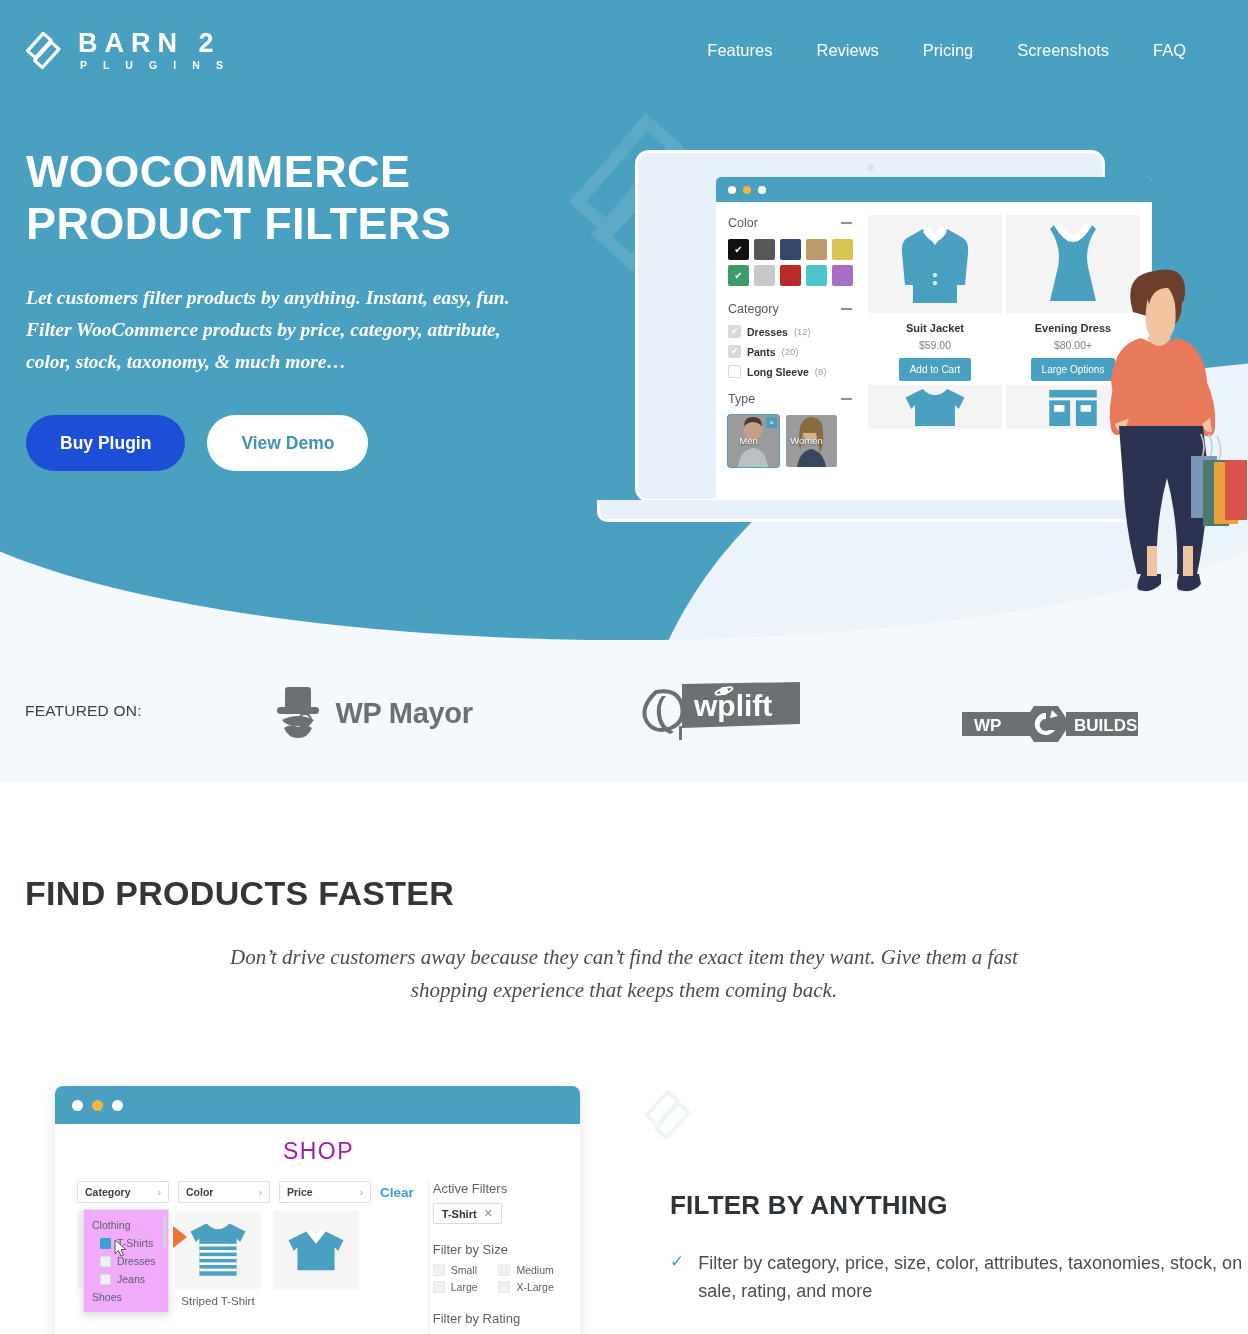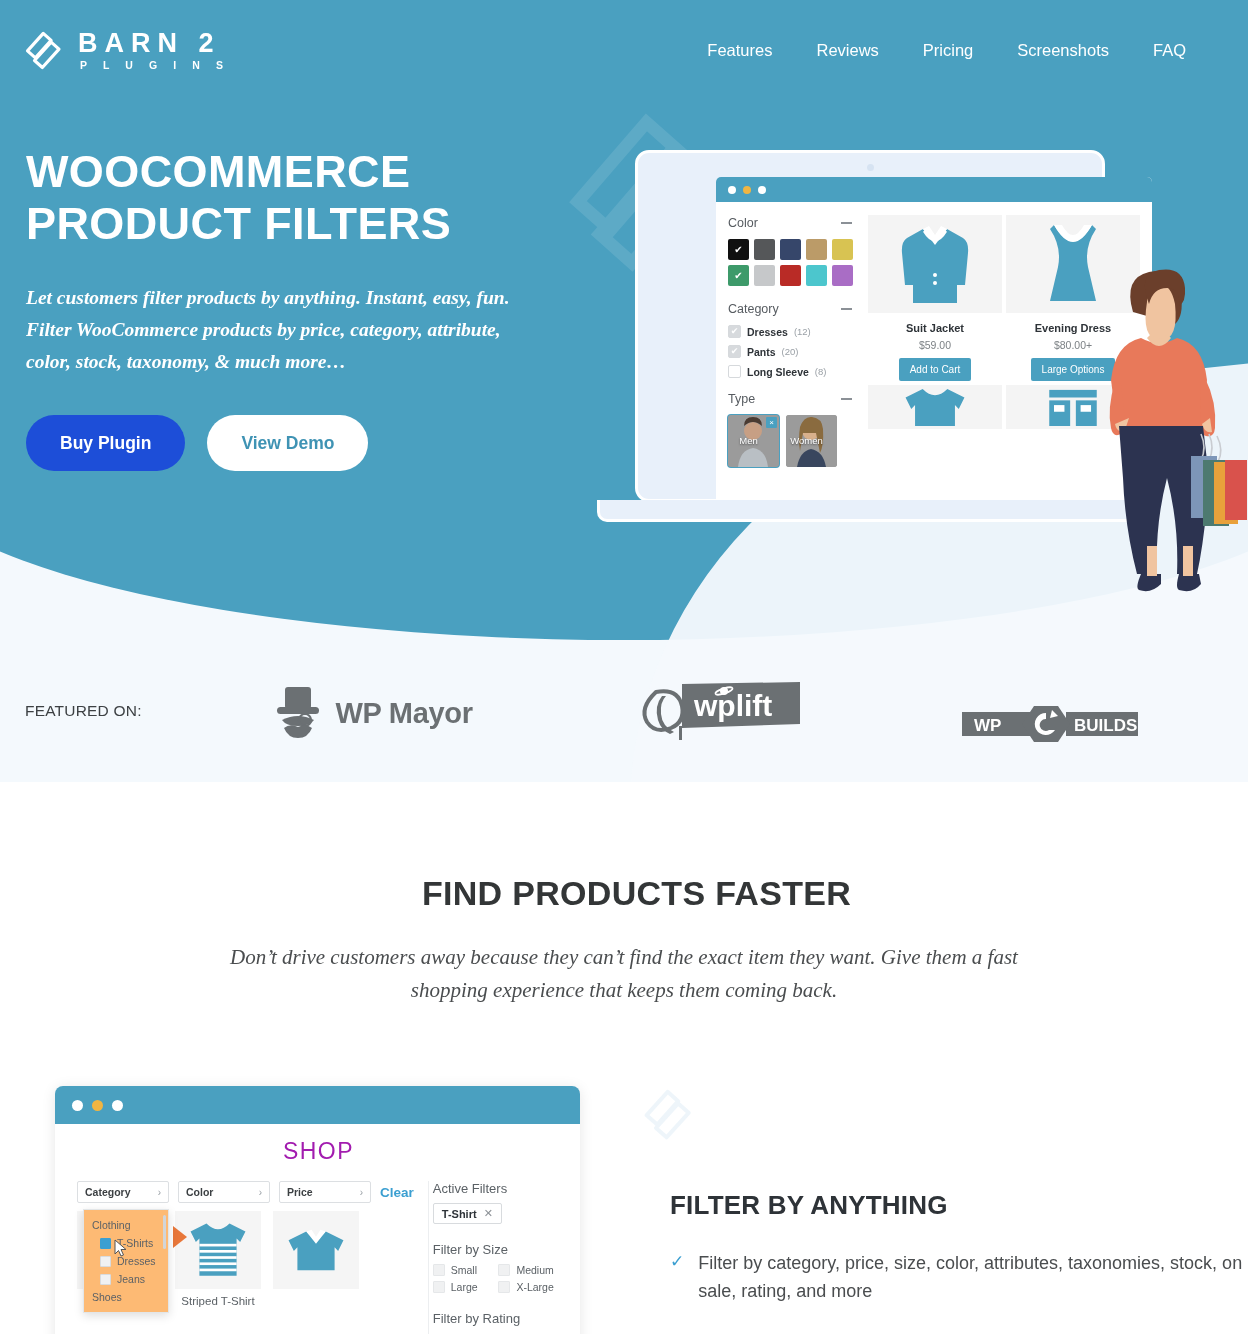--- a/index.html
+++ b/index.html
@@ -167,21 +167,21 @@
   .featured-label {
     margin-left: 25px; font-size: 15.5px; color: #3c4043; letter-spacing: .2px; white-space: nowrap;
   }
   .logos { display: flex; align-items: flex-end; flex: 1; justify-content: space-around; padding: 0 30px 0 50px; }
   .logo-item { display: flex; align-items: center; gap: 12px; color: #6b7073; }
   .logo-word { font-size: 29px; font-weight: 700; color: #6b7073; letter-spacing: -.3px; white-space: nowrap; }
 
   
   .section2 { position: absolute; top: 782px; left: 0; width: 1248px; background: #fff; }
   .s2-title {
-    margin-top: 92px; text-align: center; font-size: 34px; font-weight: 700;
+    margin-top: 92px; font-size: 34px; font-weight: 700;
     color: #333637; letter-spacing: .3px; text-transform: uppercase; margin-left: 25px;
   }
   .s2-sub {
     margin: 28px auto 9px; width: 830px; text-align: center; font-size: 21px; line-height: 1.58;
     color: #4a4d4f; font-family: "Liberation Serif", serif; font-style: italic;
   }
 
   
   .cols { position: absolute; top: 1086px; left: 0; width: 1248px; display: flex; }
   .col-left { width: 640px; padding-left: 55px; }
@@ -200,21 +200,21 @@
   .shop-left { flex: 1; position: relative; }
   .dd-row { display: flex; align-items: center; gap: 9px; }
   .dd {
     width: 92px; height: 22px; border: 1px solid #dcdfe2; border-radius: 2px;
     display: flex; align-items: center; justify-content: space-between;
     padding: 0 7px; font-size: 10.5px; color: #3c4043; font-weight: 700; background: #fff;
   }
   .dd .chev { color: #9aa0a6; font-size: 10px; font-weight: 400; }
   .clear-link { color: #3b9fd1; font-size: 13.5px; font-weight: 700; cursor: pointer; }
   .dd-panel {
-    position: absolute; left: 6px; top: 28px; width: 86px; background: #fdba74;
+    position: absolute; left: 6px; top: 28px; width: 86px; background: #f0abfc;
     border: 1px solid #e3e6e8; box-shadow: 0 3px 9px rgba(0,0,0,.13); padding: 6px 0 6px 0; z-index: 8;
   }
   .dd-panel-scroll { position: absolute; right: 2px; top: 5px; width: 3px; height: 34px; background: #d2d5d8; border-radius: 2px; }
   .dd-opt { font-size: 10.5px; color: #5b6166; padding: 3px 8px; display: flex; align-items: center; gap: 6px; }
   .dd-opt.group { padding-left: 8px; }
   .dd-opt.child { padding-left: 16px; }
   .mini-cb { width: 11px; height: 11px; border: 1px solid #d8dbde; background: #f0f1f2; border-radius: 1px; flex: 0 0 auto; }
   .mini-cb.on { background: #3b9fd1; border-color: #3b9fd1; }
   .cursor-icon { position: absolute; left: 36px; top: 58px; width: 16px; height: 19px; z-index: 9; }
   .orange-arrow {

